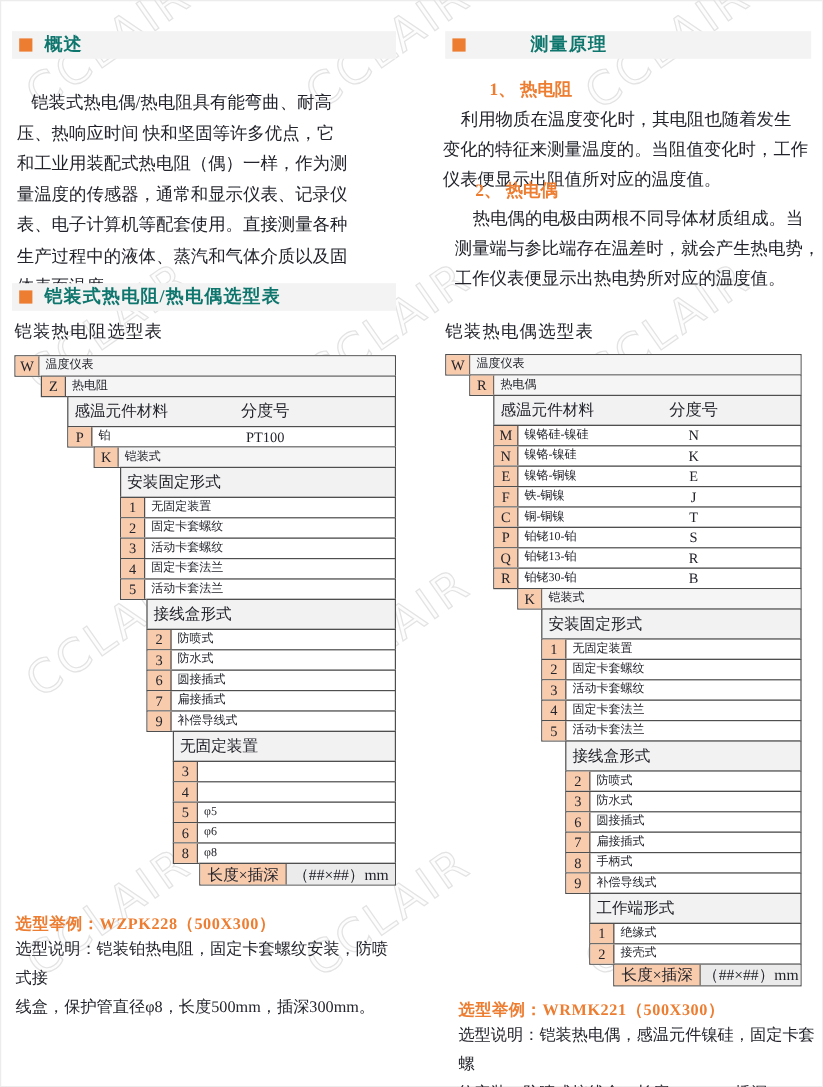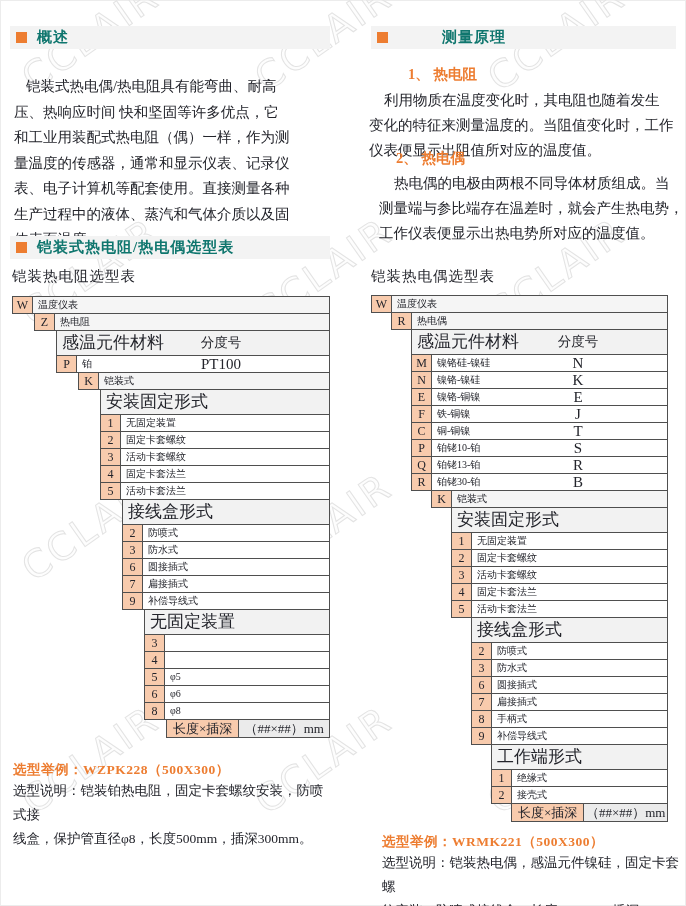--- a/index.html
+++ b/index.html
@@ -29,23 +29,23 @@
   .trow{
     position:relative;display:flex;align-items:stretch;border:1px solid #4f4f4f;
     box-sizing:border-box;height:18px;background:#fff;
   }
   .trow.header{height:26px;background:#f2f2f2;}
   .code{
     flex:0 0 20px;width:20px;background:#f8cbad;border-right:1px solid #4f4f4f;
     text-align:center;font-size:12px;line-height:16px;box-sizing:border-box;
   }
   .lbl{flex:1;padding-left:5px;font-size:10px;line-height:16px;overflow:hidden;white-space:nowrap;}
-  .trow.header .lbl{line-height:24px;font-size:17px;}
+  .trow.header .lbl{line-height:24px;font-size:13px;}
   .trow.section .lbl{background:#f5f5f5;}
-  .extra{position:absolute;top:0;width:80px;text-align:center;font-size:15px;line-height:16px;}
+  .extra{position:absolute;top:0;width:80px;text-align:center;font-size:12px;line-height:16px;}
   .trow.header .extra{line-height:24px;font-size:13.5px;}
   .trow.size{height:19px;}
   .scode{
     flex:0 0 auto;background:#f8cbad;border-right:1px solid #4f4f4f;
     padding:0 6px;font-size:13px;line-height:17px;box-sizing:border-box;
   }
   .slabel{flex:1;background:#ebebeb;text-align:center;font-size:13px;line-height:17px;white-space:nowrap;}
   
   .example-title{position:absolute;color:#ed7d31;font-size:13.5px;font-weight:bold;letter-spacing:.5px;}
   .example-desc{position:absolute;font-size:13.5px;line-height:24px;white-space:pre-line;}

